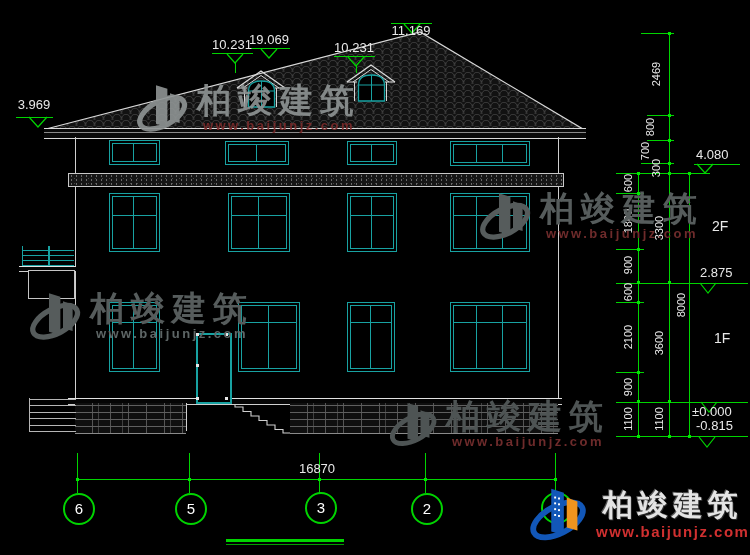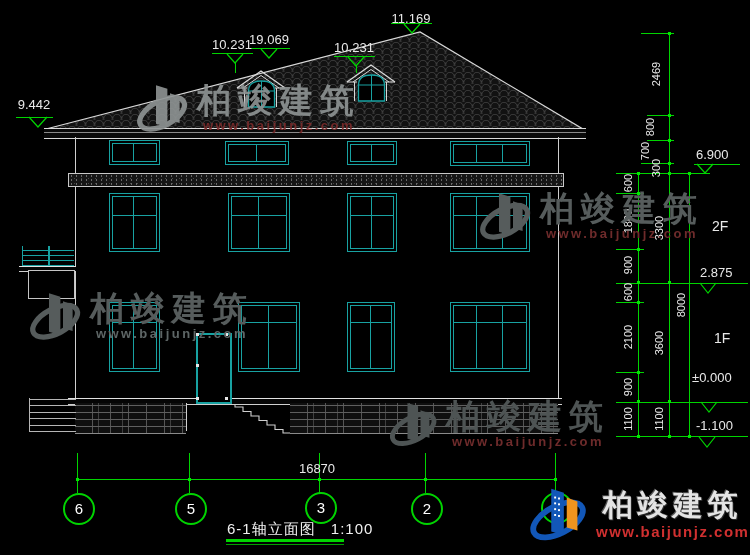--- a/index.html
+++ b/index.html
@@ -247,30 +247,30 @@
       <div class="gdot z2" style="left:668px;top:435px"></div>
     <div class="gdot z2" style="left:688px;top:172px"></div>
       <div class="gdot z2" style="left:688px;top:435px"></div>
     <div class="gdot z2" style="left:76px;top:478px"></div>
       <div class="gdot z2" style="left:188px;top:478px"></div>
     <div class="gdot z2" style="left:318px;top:478px"></div>
       <div class="gdot z2" style="left:424px;top:478px"></div>
     <div class="gdot z2" style="left:554px;top:478px"></div>
   </div>
 
-  <div class="wt z3" style="left:10px;top:98px;width:48px;text-align:center">9.442</div>
+  <div class="wt z3" style="left:10px;top:98px;width:48px;text-align:center">3.969</div>
   <div class="wt z3" style="left:208px;top:38px;width:48px;text-align:center">10.231</div>
   <div class="wt z3" style="left:245px;top:33px;width:48px;text-align:center">19.069</div>
   <div class="wt z3" style="left:330px;top:41px;width:48px;text-align:center">10.231</div>
-  <div class="wt z3" style="left:387px;top:12px;width:48px;text-align:center">11.169</div>
-
-  <div class="wt z3" style="left:696px;top:148px">6.900</div>
+  <div class="wt z3" style="left:387px;top:24px;width:48px;text-align:center">11.169</div>
+
+  <div class="wt z3" style="left:696px;top:148px">4.080</div>
   <div class="wt z3" style="left:700px;top:266px">2.875</div>
-  <div class="wt z3" style="left:692px;top:371px">±0.000</div>
-  <div class="wt z3" style="left:696px;top:419px">-1.100</div>
+  <div class="wt z3" style="left:692px;top:405px">±0.000</div>
+  <div class="wt z3" style="left:696px;top:419px">-0.815</div>
 
   <div class="wt z3" style="left:712px;top:219px;font-size:14px">2F</div>
   <div class="wt z3" style="left:714px;top:331px;font-size:14px">1F</div>
 
   <div class="vt z3" style="left:634px;top:68px">2469</div>
   <div class="vt z3" style="left:628px;top:121px">800</div>
   <div class="vt z3" style="left:623px;top:145px">700</div>
   <div class="vt z3" style="left:634px;top:162px">300</div>
 
   <div class="vt z3" style="left:606px;top:177px">600</div>
@@ -288,24 +288,20 @@
   <div class="vt z3" style="left:659px;top:299px">8000</div>
 
   <div class="wt z3" style="left:287px;top:462px;width:60px;text-align:center">16870</div>
 
   <div class="bubble z2" style="left:63px;top:493px">6</div>
   <div class="bubble z2" style="left:175px;top:493px">5</div>
   <div class="bubble z2" style="left:305px;top:492px">3</div>
   <div class="bubble z2" style="left:411px;top:493px">2</div>
   <div class="bubble z2" style="left:541px;top:492px">1</div>
 
-  <div class="title z3" style="left:227px;top:520px">
-    <span>6-1轴立面图</span>
-    <span style="margin-left:10px">1:100</span>
-  </div>
 
   <div class="wm z4" style="left:135px;top:80px;opacity:.9">
     <svg width="56" height="56" style="color:#8f9494">
         <use href="#wmlogo"></use>
       </svg>
     <div class="wm-body">
       <div class="wm-brand" style="color:#8f9494">柏竣建筑</div>
       <div class="wm-url" style="color:#7c2a2a">www.baijunjz.com</div>
     </div>
   </div>

